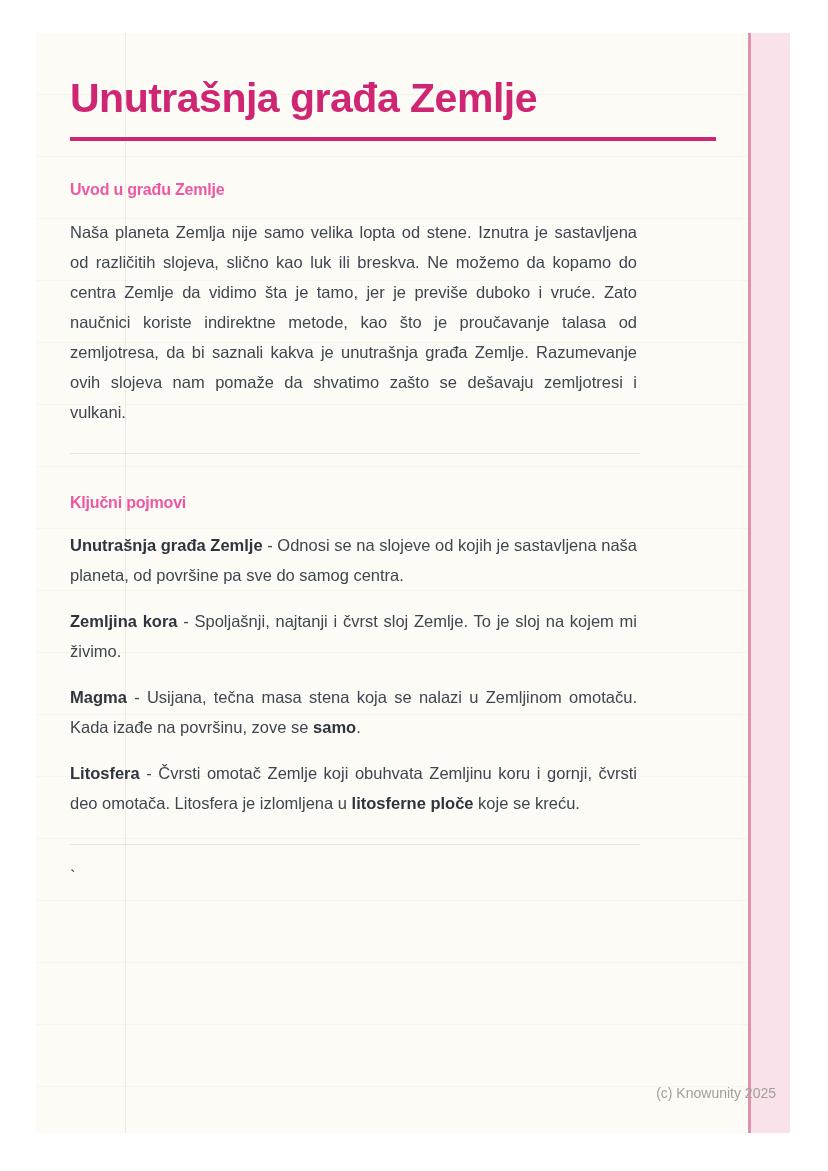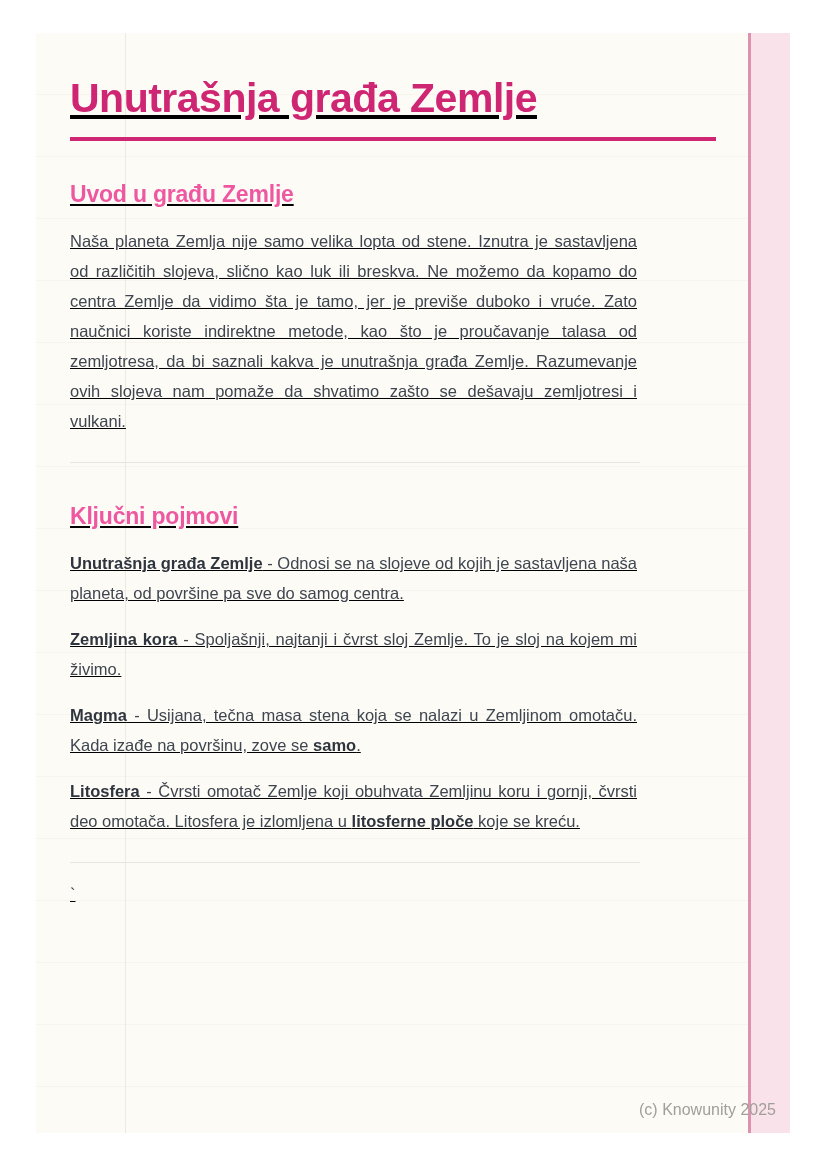--- a/index.html
+++ b/index.html
@@ -18,50 +18,49 @@
     width:828px;height:1171px;position:relative;overflow:hidden;
     font-family:"Liberation Sans","DejaVu Sans",sans-serif;
   }
   .card{
     position:absolute;left:36px;top:33px;width:754px;height:1100px;
     background:var(--card-bg);
     background-image:repeating-linear-gradient(
       to bottom,
       transparent 0px, transparent 61px,
       rgba(222,214,200,0.18) 61px, rgba(222,214,200,0.18) 62px);
-    text-decoration:underline;
   }
   .stripe{
     position:absolute;top:0;right:0;width:39px;height:100%;
     background:var(--stripe-fill);
     border-left:3px solid var(--stripe-border);
   }
   .vline{
     position:absolute;top:0;left:89px;width:1px;height:100%;
     background:rgba(205,195,180,0.30);
   }
   .content{position:relative;padding:42px 0 0 34px;width:567px;}
   h1{
     margin:0;font-size:41px;line-height:1.13;font-weight:800;
     letter-spacing:-0.5px;color:var(--accent);
   }
   .title-rule{width:646px;height:4px;background:var(--accent);margin-top:16px;}
   h2{
-    margin:40px 0 18px;font-size:23px;font-weight:700;
+    margin:40px 0 18px;font-size:16px;font-weight:700;
     letter-spacing:-0.2px;color:var(--heading);
   }
   p.body{
     margin:16px 0 14px;font-size:16.5px;line-height:30px;
     color:var(--body-text);text-align:justify;
   }
   p.body strong{color:var(--bold-text);font-weight:700;}
   hr.divider{border:0;border-top:1px solid var(--divider);width:570px;margin:26px 0 0;}
   .footer{
-    position:absolute;right:14px;bottom:14px;z-index:2;
-    font-size:16px;color:var(--footer-text);
+    position:absolute;right:14px;bottom:32px;z-index:2;
+    font-size:14px;color:var(--footer-text);
   }
 </style>
 </head>
 <body>
 
 <div class="card">
   <div class="stripe"></div>
   <div class="vline"></div>
 
   <div class="content">

